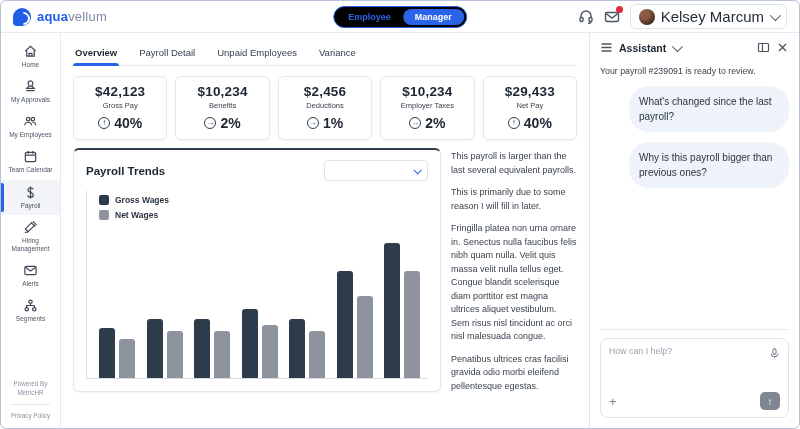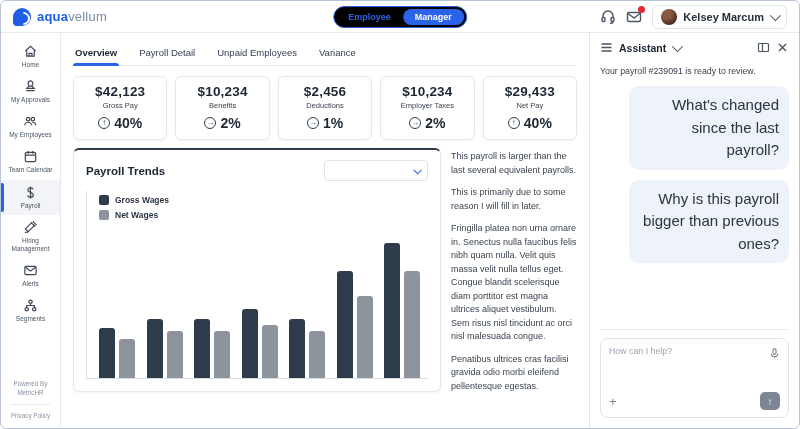--- a/index.html
+++ b/index.html
@@ -16,21 +16,21 @@
   .logo-text .lite { font-weight:normal; color:#7c8aa5; }
   .role-toggle { position:absolute; left:50%; transform:translateX(-50%); display:flex; align-items:center; border:1.5px solid #2a63e8; border-radius:20px; padding:2px; background:#000000; }
   .role-opt { font-size:9px; font-weight:bold; padding:3px 12px; border-radius:14px; color:#2a63e8; cursor:pointer; }
   .role-opt.active { background:#2a63e8; color:#fff; }
   .header-right { margin-left:auto; display:flex; align-items:center; gap:10px; }
   .hicon { width:16px; height:16px; color:#4b5563; position:relative; }
   .hicon svg { width:16px; height:16px; display:block; }
   .mail-dot { position:absolute; top:-3px; right:-3px; width:7px; height:7px; background:#e02b3c; border-radius:50%; }
   .user-chip { display:flex; align-items:center; gap:6px; border:1px solid #dfe3ea; border-radius:6px; padding:3px 8px; }
   .avatar { width:16px; height:16px; border-radius:50%; background:radial-gradient(circle at 35% 30%, #8a5a44 0 30%, #4a2d22 70%, #2c1a14); }
-  .user-name { font-size:11px; font-weight:bold; color:#252e39; }
+  .user-name { font-size:15px; font-weight:normal; color:#252e39; }
   .chev { width:8px; height:8px; border-right:1.5px solid #4b5563; border-bottom:1.5px solid #4b5563; transform:rotate(45deg) translateY(-2px); }
 
   
   .body { flex:1; display:flex; min-height:0; }
 
   
   .sidebar { width:60px; flex:0 0 60px; border-right:1px solid #e7eaf0; display:flex; flex-direction:column; padding-top:6px; }
   .nav-item { display:flex; flex-direction:column; align-items:center; gap:2px; padding:5px 2px; position:relative; cursor:pointer; }
   .nav-item .nicon { width:15px; height:15px; color:#3f4956; }
   .nav-item .nicon svg { width:15px; height:15px; display:block; }
@@ -75,21 +75,21 @@
   .summary p { font-size:9px; line-height:1.5; color:#3b4450; margin-bottom:9px; }
 
   
   .assistant { width:210px; flex:0 0 210px; border-left:1px solid #e2e6ec; display:flex; flex-direction:column; padding:8px 10px 10px; }
   .as-head { display:flex; align-items:center; gap:6px; padding-bottom:6px; }
   .as-title { font-size:10.5px; font-weight:bold; color:#1d2733; }
   .aicon { width:13px; height:13px; color:#4b5563; cursor:pointer; }
   .aicon svg { width:13px; height:13px; display:block; }
   .as-head .spacer { flex:1; }
   .as-greet { font-size:8.8px; color:#39424e; margin:6px 0 10px; }
-  .bubble { align-self:flex-end; background:#eef2f9; border-radius:10px; padding:8px 10px; font-size:15px; line-height:1.5; color:#2b3542; max-width:160px; margin-bottom:10px; cursor:pointer;text-align:right; }
+  .bubble { align-self:flex-end; background:#eef2f9; border-radius:20px; padding:8px 10px; font-size:10px; line-height:1.5; color:#2b3542; max-width:160px; margin-bottom:10px; cursor:pointer; }
   .as-input-wrap { margin-top:auto; border-top:1px solid #e7eaf0; padding-top:8px; }
   .chat-box { border:1px solid #dfe3ea; border-radius:8px; height:80px; padding:7px 8px; display:flex; flex-direction:column; position:relative; background:#fff; }
   .chat-placeholder { font-size:8.8px; color:#9aa3af; }
   .mic { position:absolute; top:6px; right:8px; color:#7c8593; }
   .chat-bottom { margin-top:auto; display:flex; align-items:center; }
   .plus { font-size:13px; color:#7c8593; cursor:pointer; line-height:1; }
   .send-btn { margin-left:auto; width:20px; height:18px; background:#7e8694; border-radius:5px; color:#fff; display:flex; align-items:center; justify-content:center; font-size:10px; cursor:pointer; }
 </style>
 </head>
 <body>

